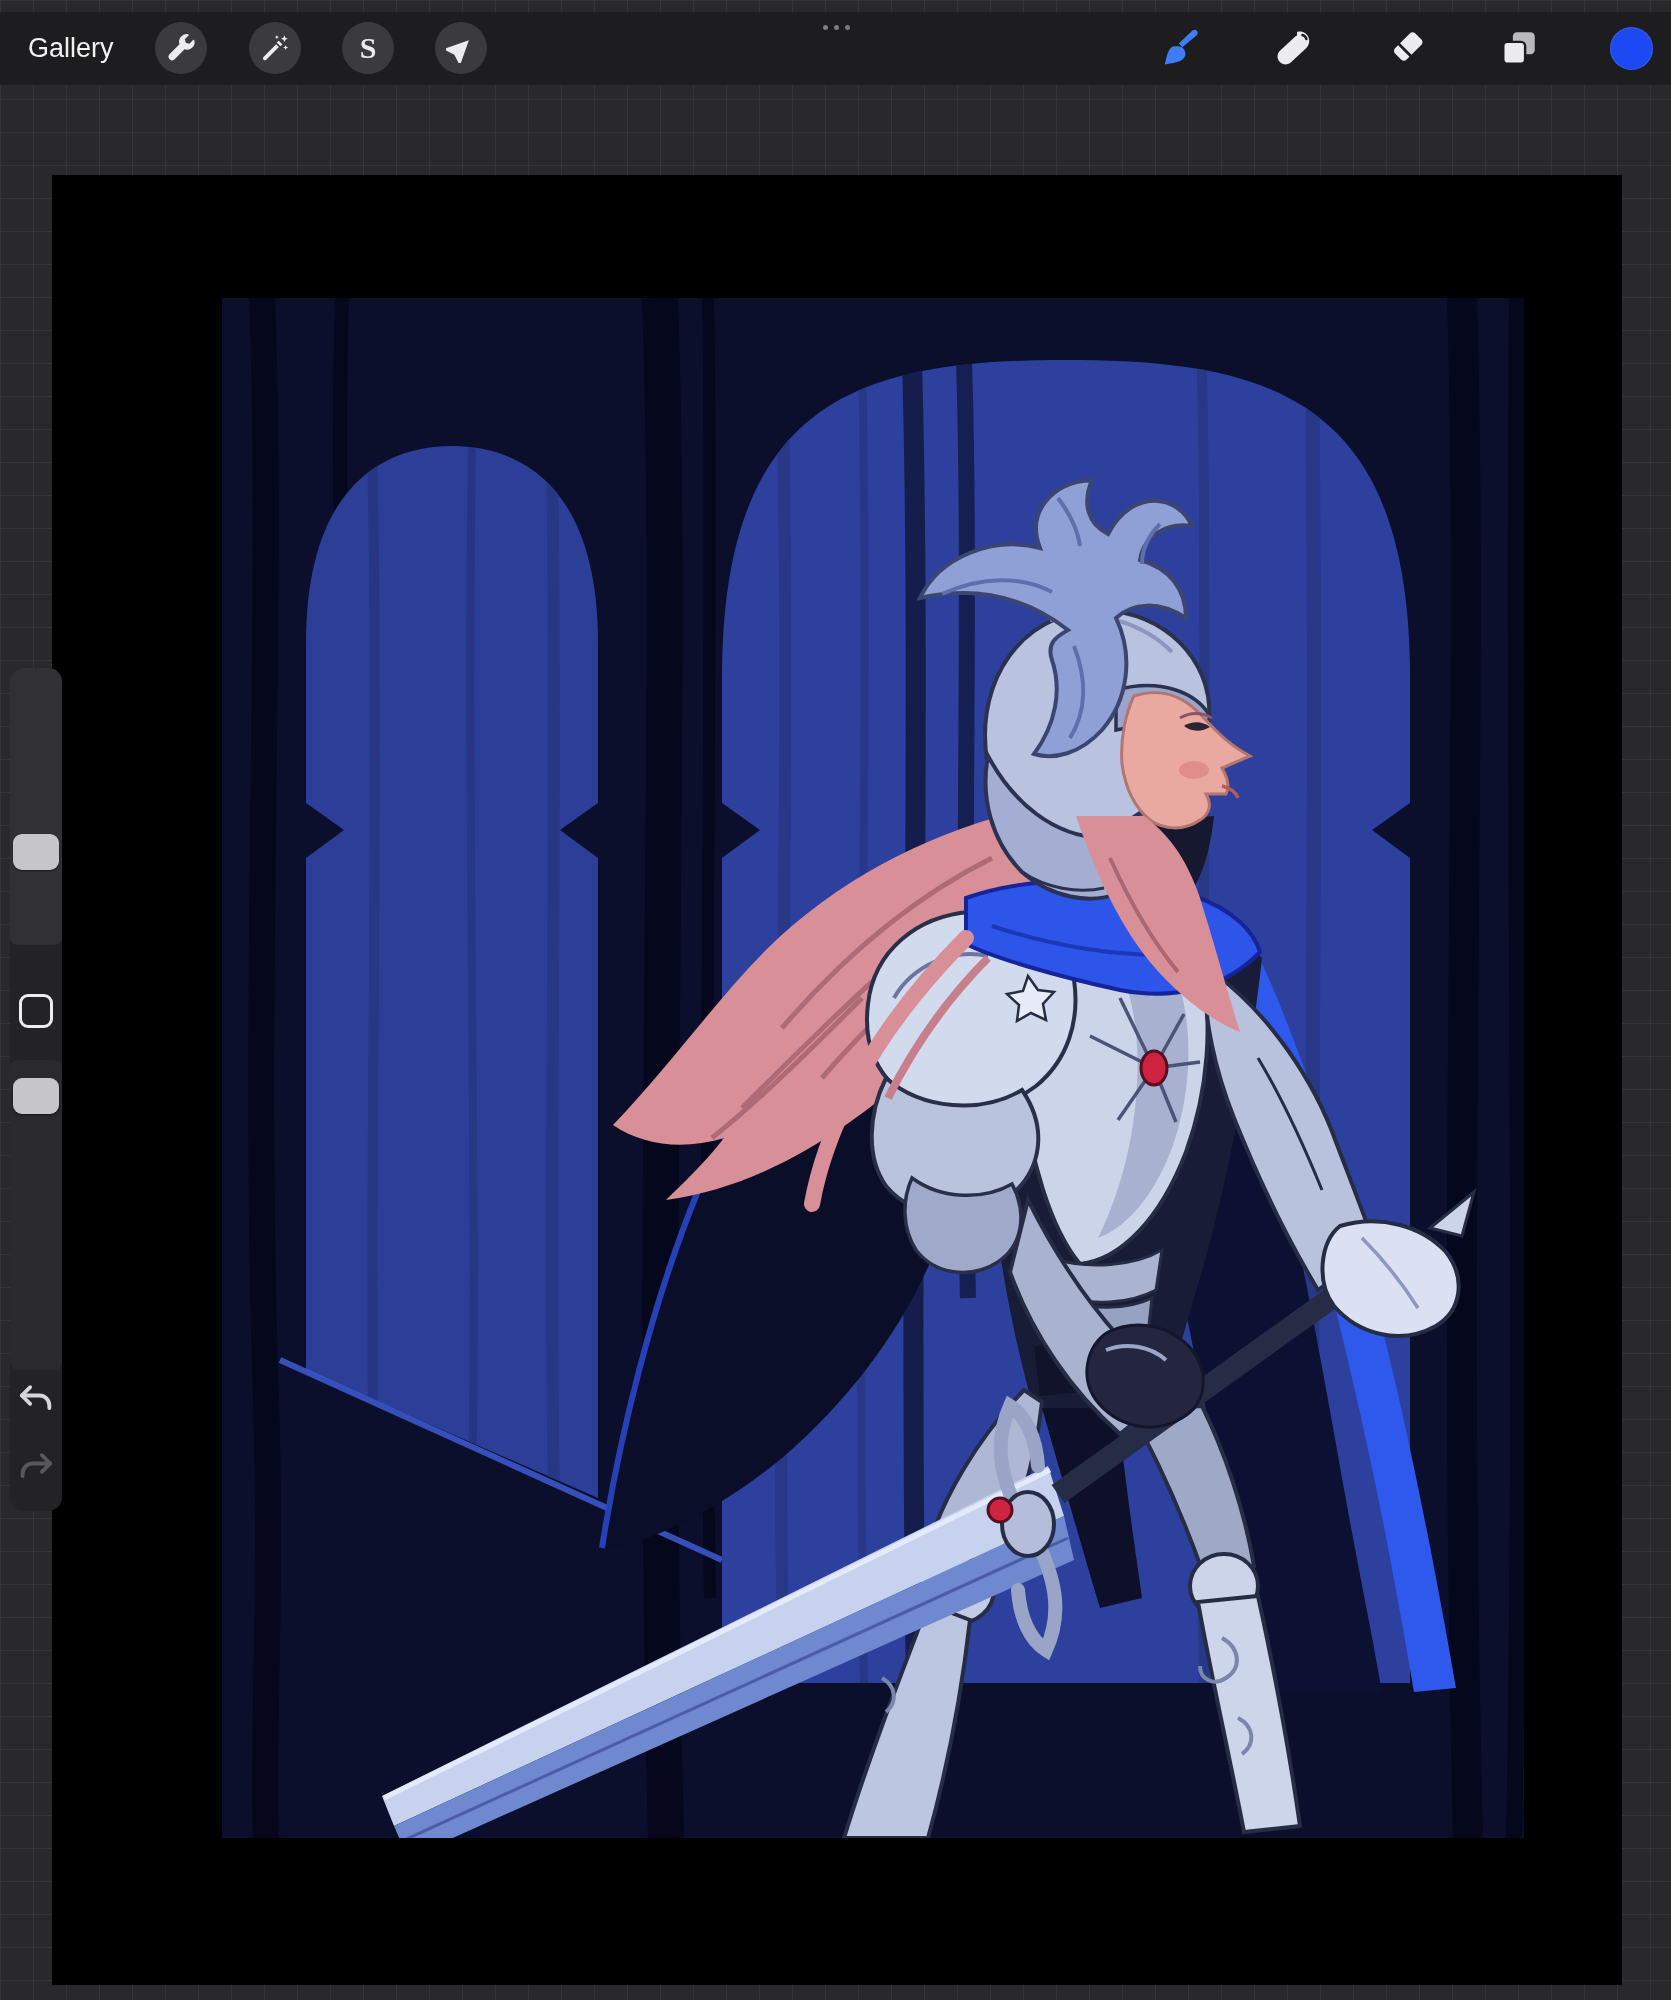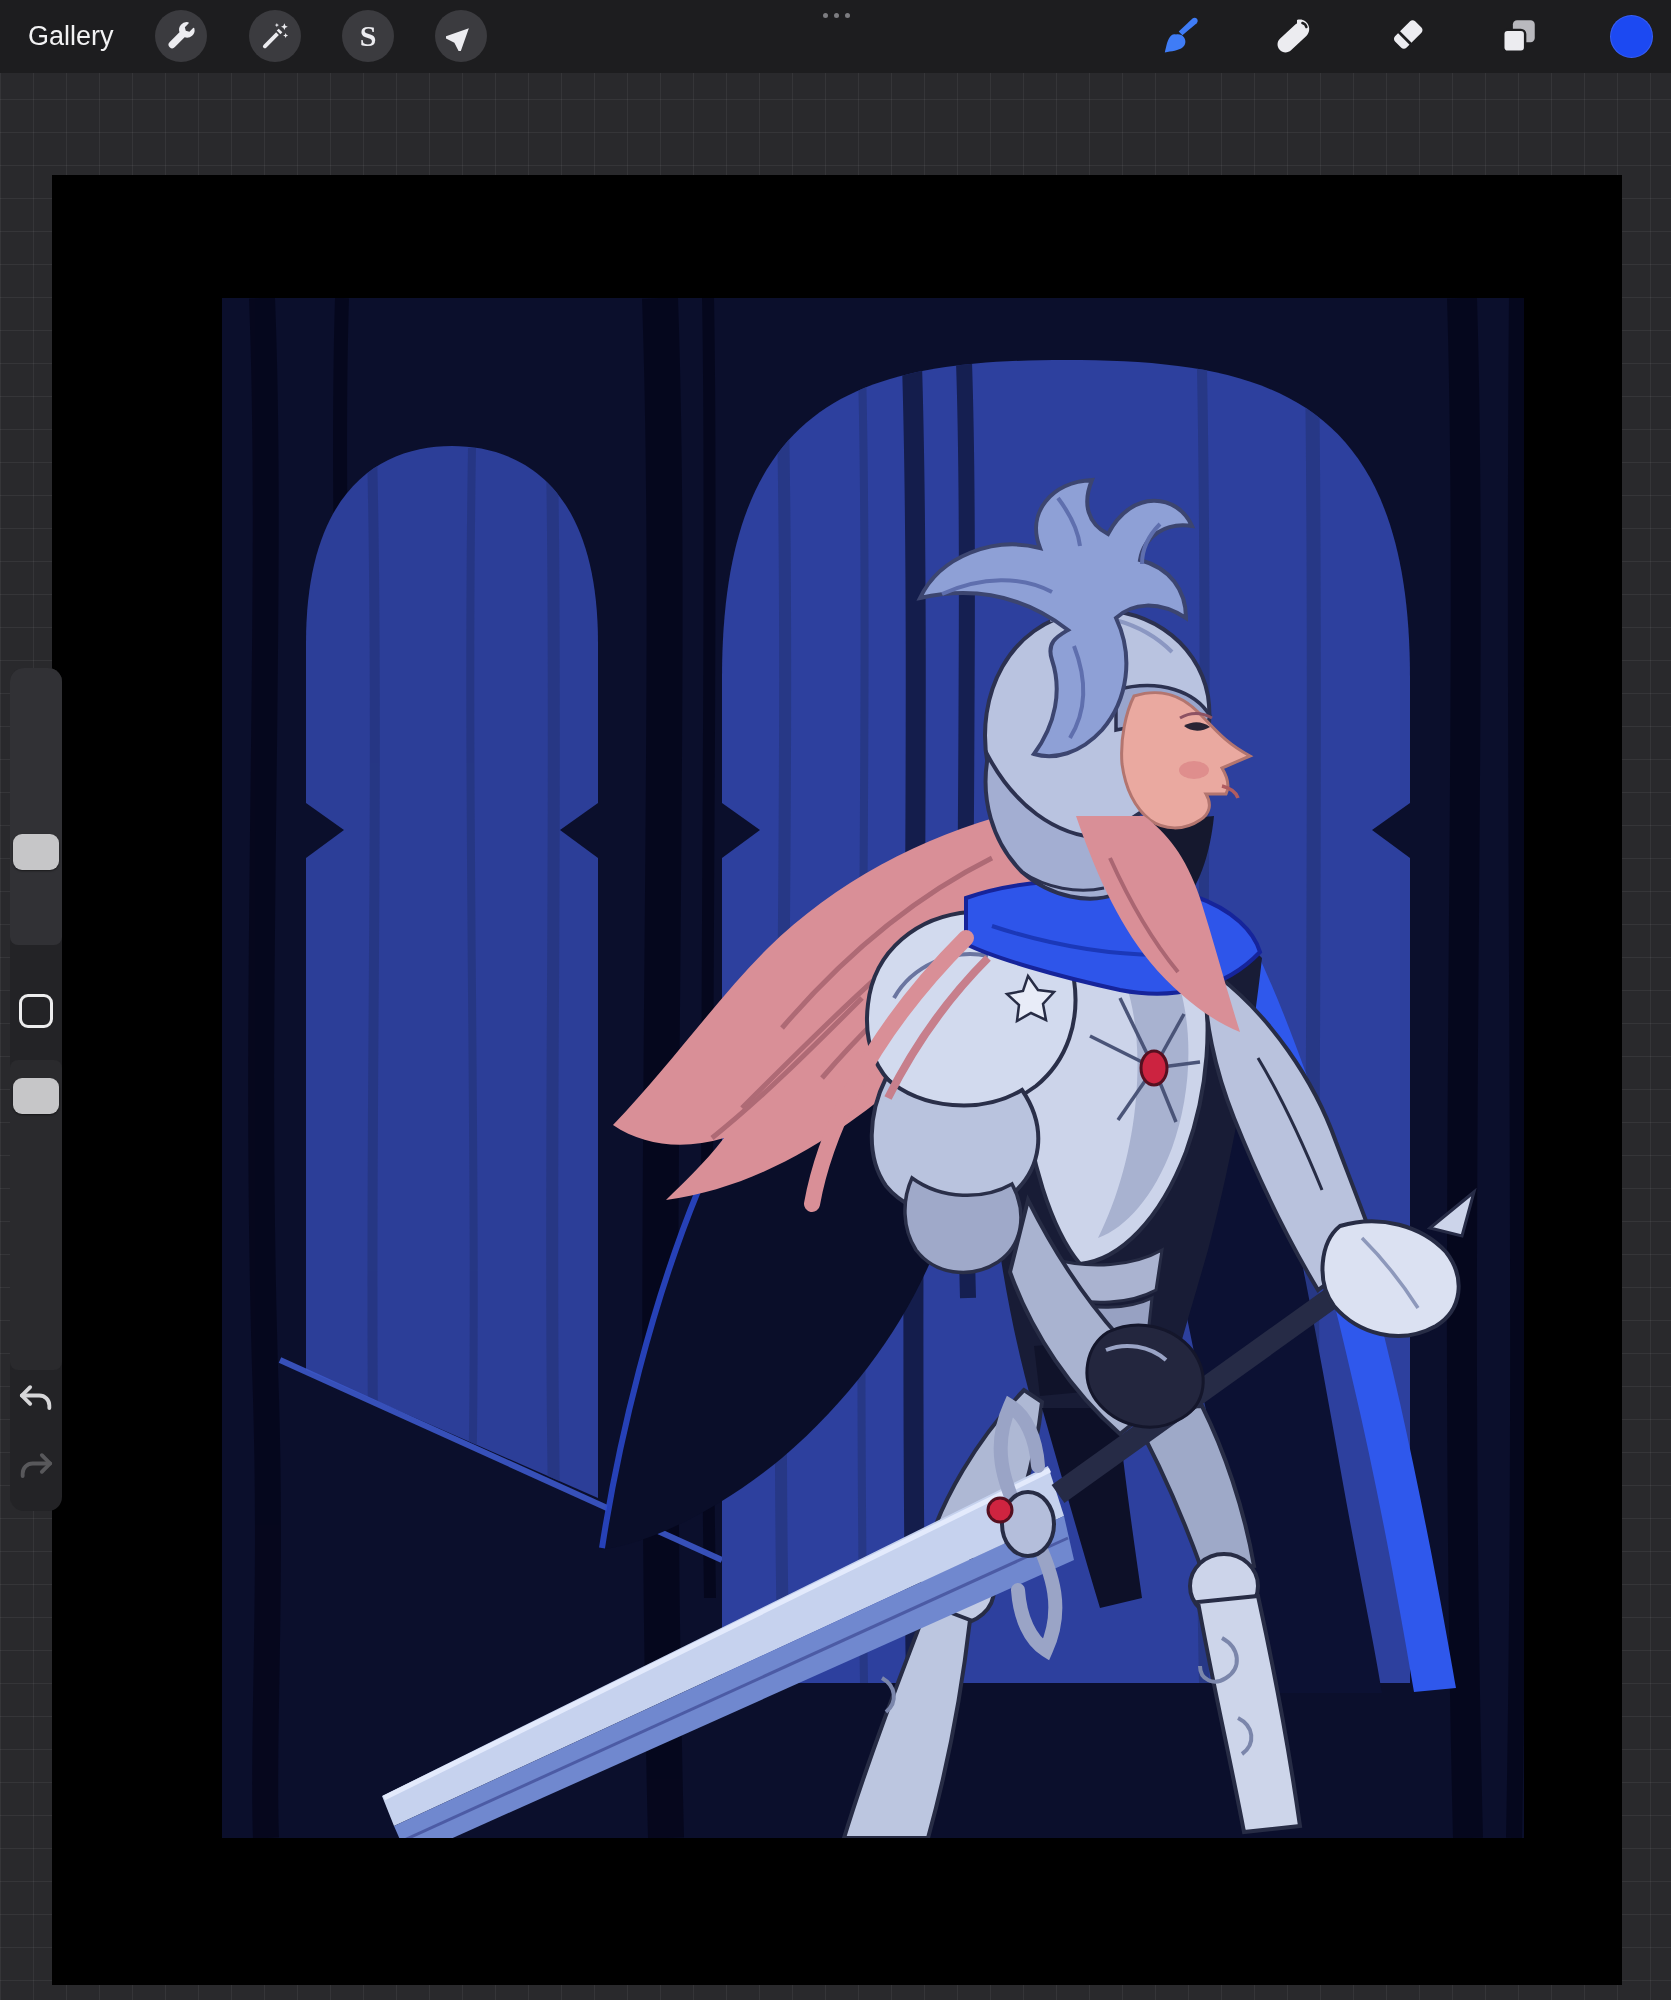--- a/index.html
+++ b/index.html
@@ -7,21 +7,21 @@
   .stage{position:relative;width:1671px;height:2000px;overflow:hidden;
     background-color:#29292c;
     background-image:
       linear-gradient(to right, rgba(255,255,255,0.055) 1px, transparent 1px),
       linear-gradient(to bottom, rgba(255,255,255,0.055) 1px, transparent 1px);
     background-size:33px 33px;}
   
   .canvas{position:absolute;left:52px;top:175px;width:1570px;height:1810px;background:#000;}
   .artwork{position:absolute;left:170px;top:123px;width:1302px;height:1540px;display:block;}
   
-  .topbar{position:absolute;left:0;top:0;width:1671px;height:73px;background:#1d1d1f;z-index:20;}
+  .topbar{position:absolute;left:0;top:12px;width:1671px;height:73px;background:#1d1d1f;z-index:20;}
   .gallery{position:absolute;left:28px;top:0;height:73px;line-height:73px;background:none;border:none;
     color:#f2f2f3;font-size:27px;font-family:"Liberation Sans",sans-serif;padding:0;cursor:pointer;}
   .circle-btn{position:absolute;top:10px;width:52px;height:52px;border-radius:50%;background:#3b3b3f;border:none;
     display:flex;align-items:center;justify-content:center;padding:0;cursor:pointer;}
   .flat-btn{position:absolute;top:12px;width:48px;height:48px;background:none;border:none;
     display:flex;align-items:center;justify-content:center;padding:0;cursor:pointer;}
   .s-glyph{font-family:"Liberation Serif",serif;font-weight:bold;font-size:30px;color:#ececf0;line-height:1;}
   .tb-center{position:absolute;left:814px;top:13px;width:44px;height:14px;display:flex;gap:6px;justify-content:center;cursor:pointer;}
   .dot{width:5px;height:5px;border-radius:50%;background:#7c7c80;}
   .swatch{position:absolute;top:15px;width:43px;height:43px;border-radius:50%;background:#1c49f2;border:none;cursor:pointer;

